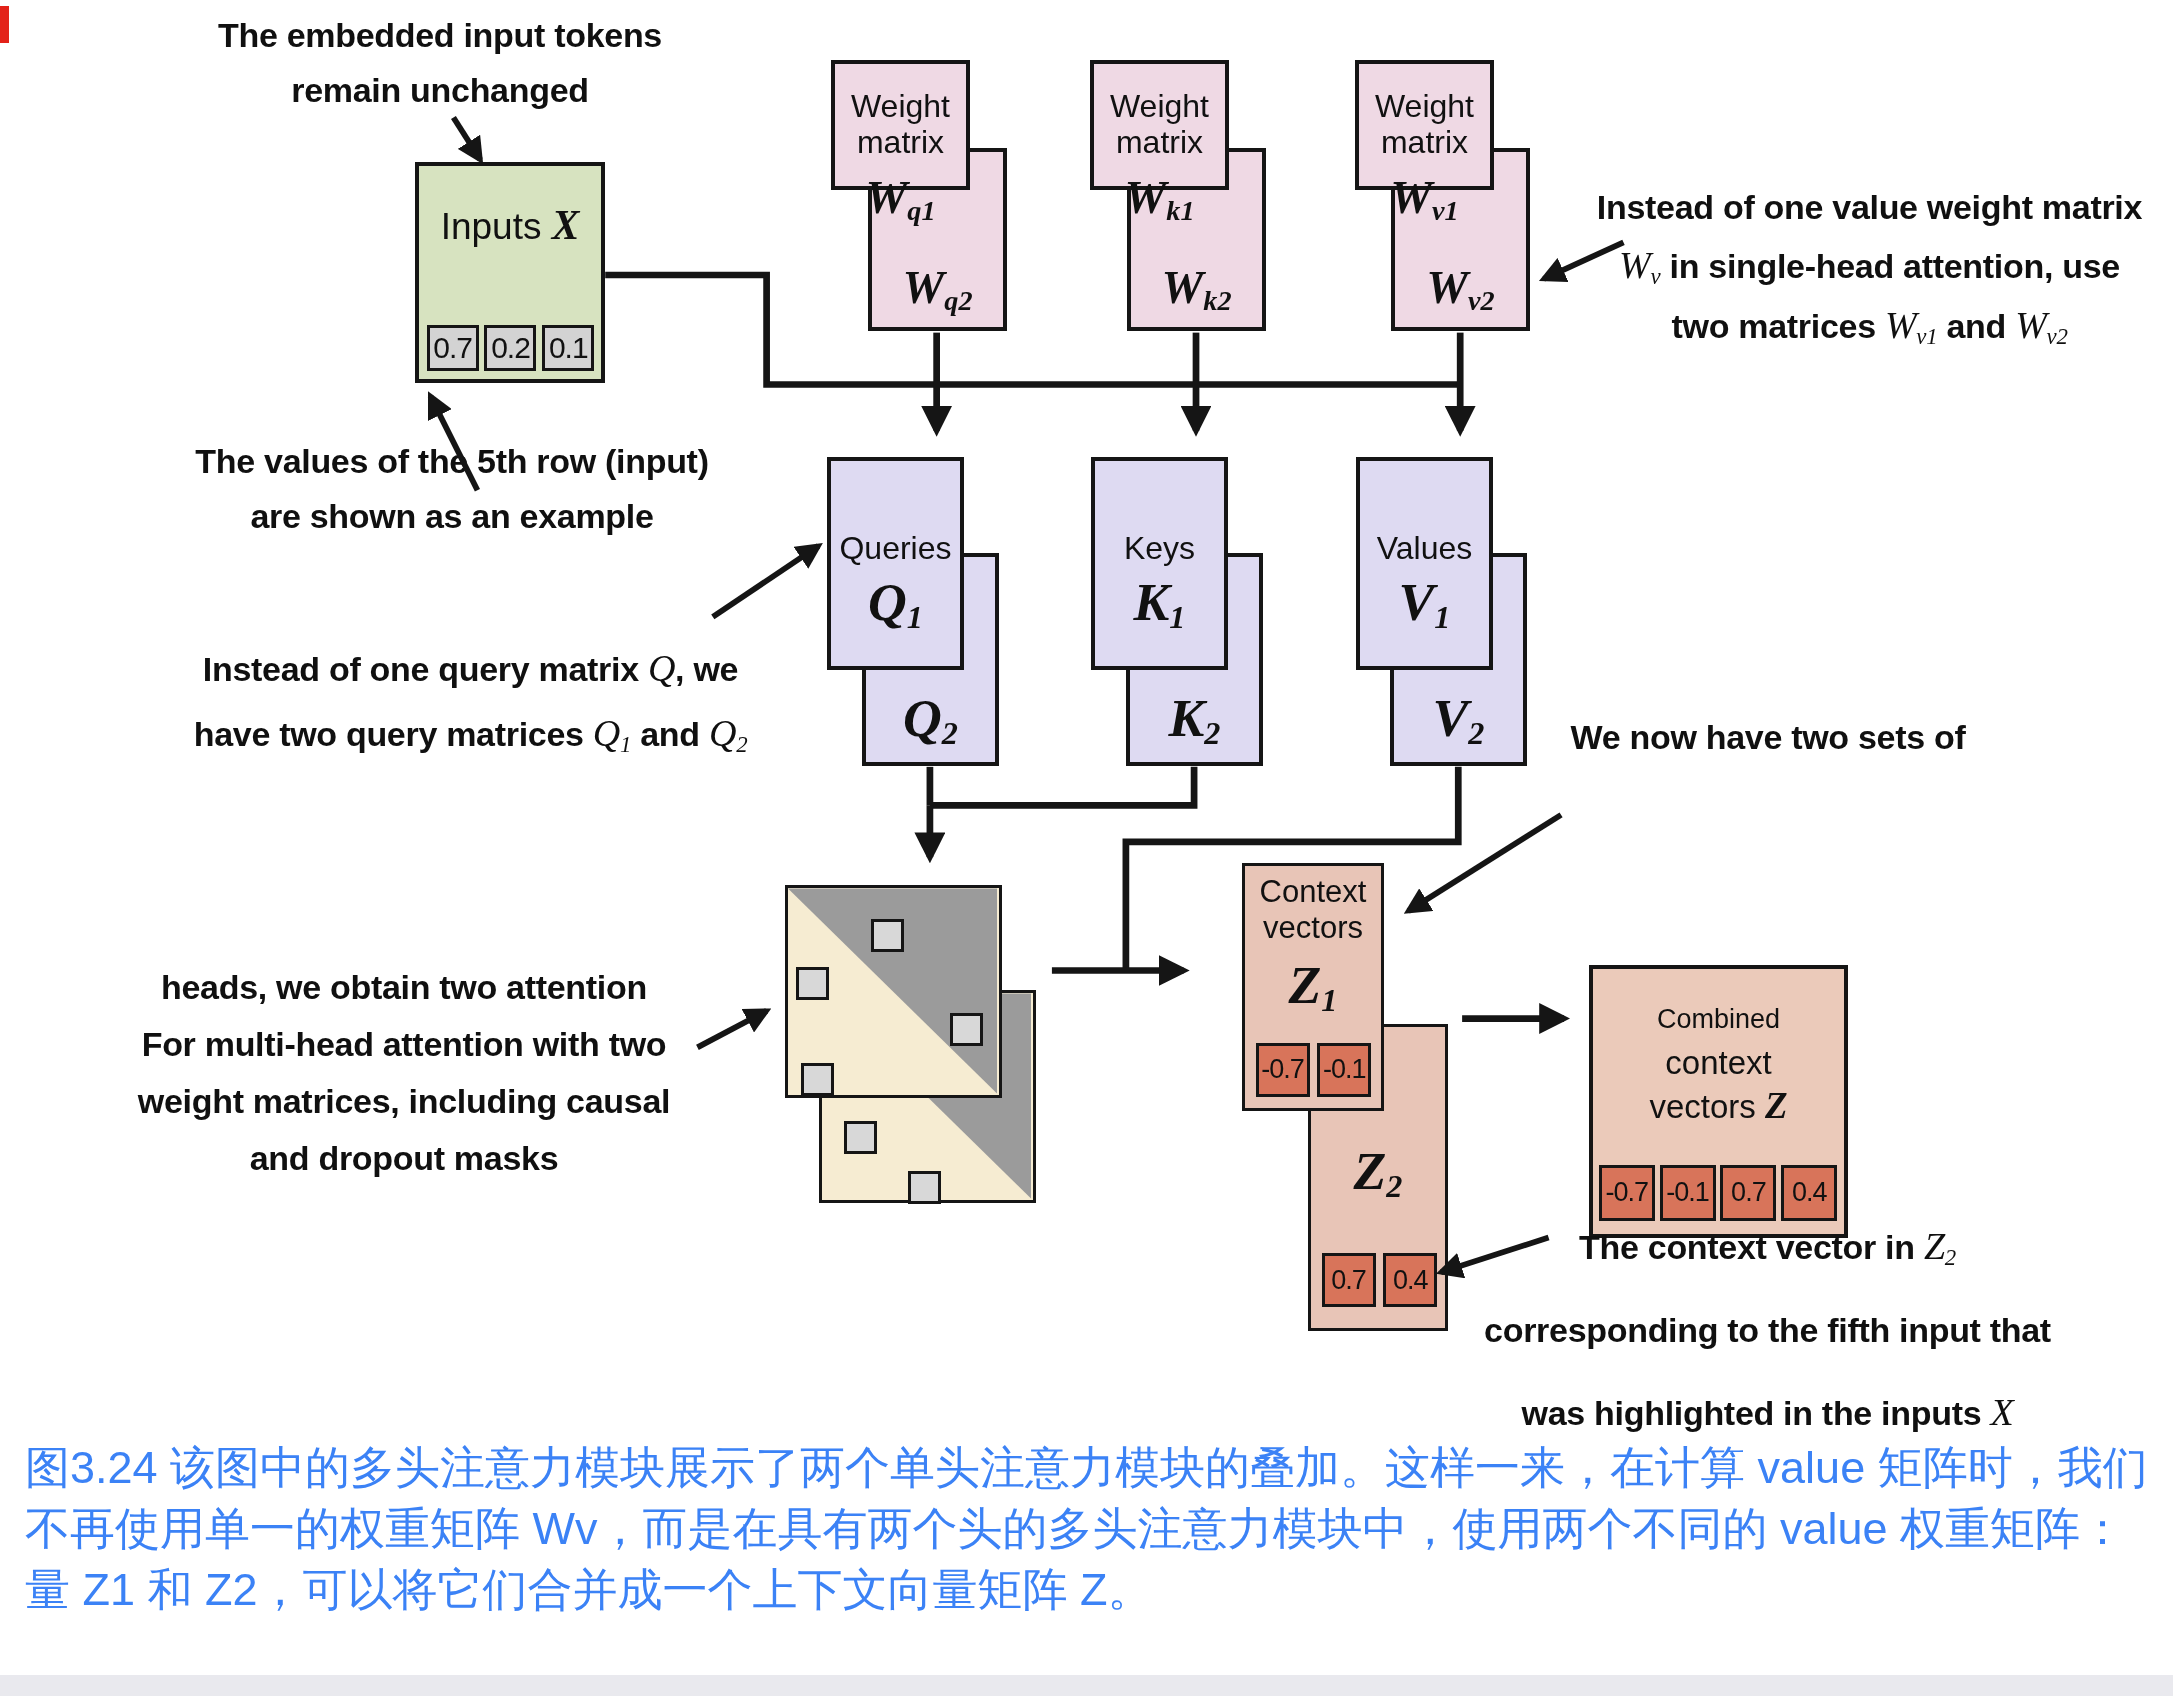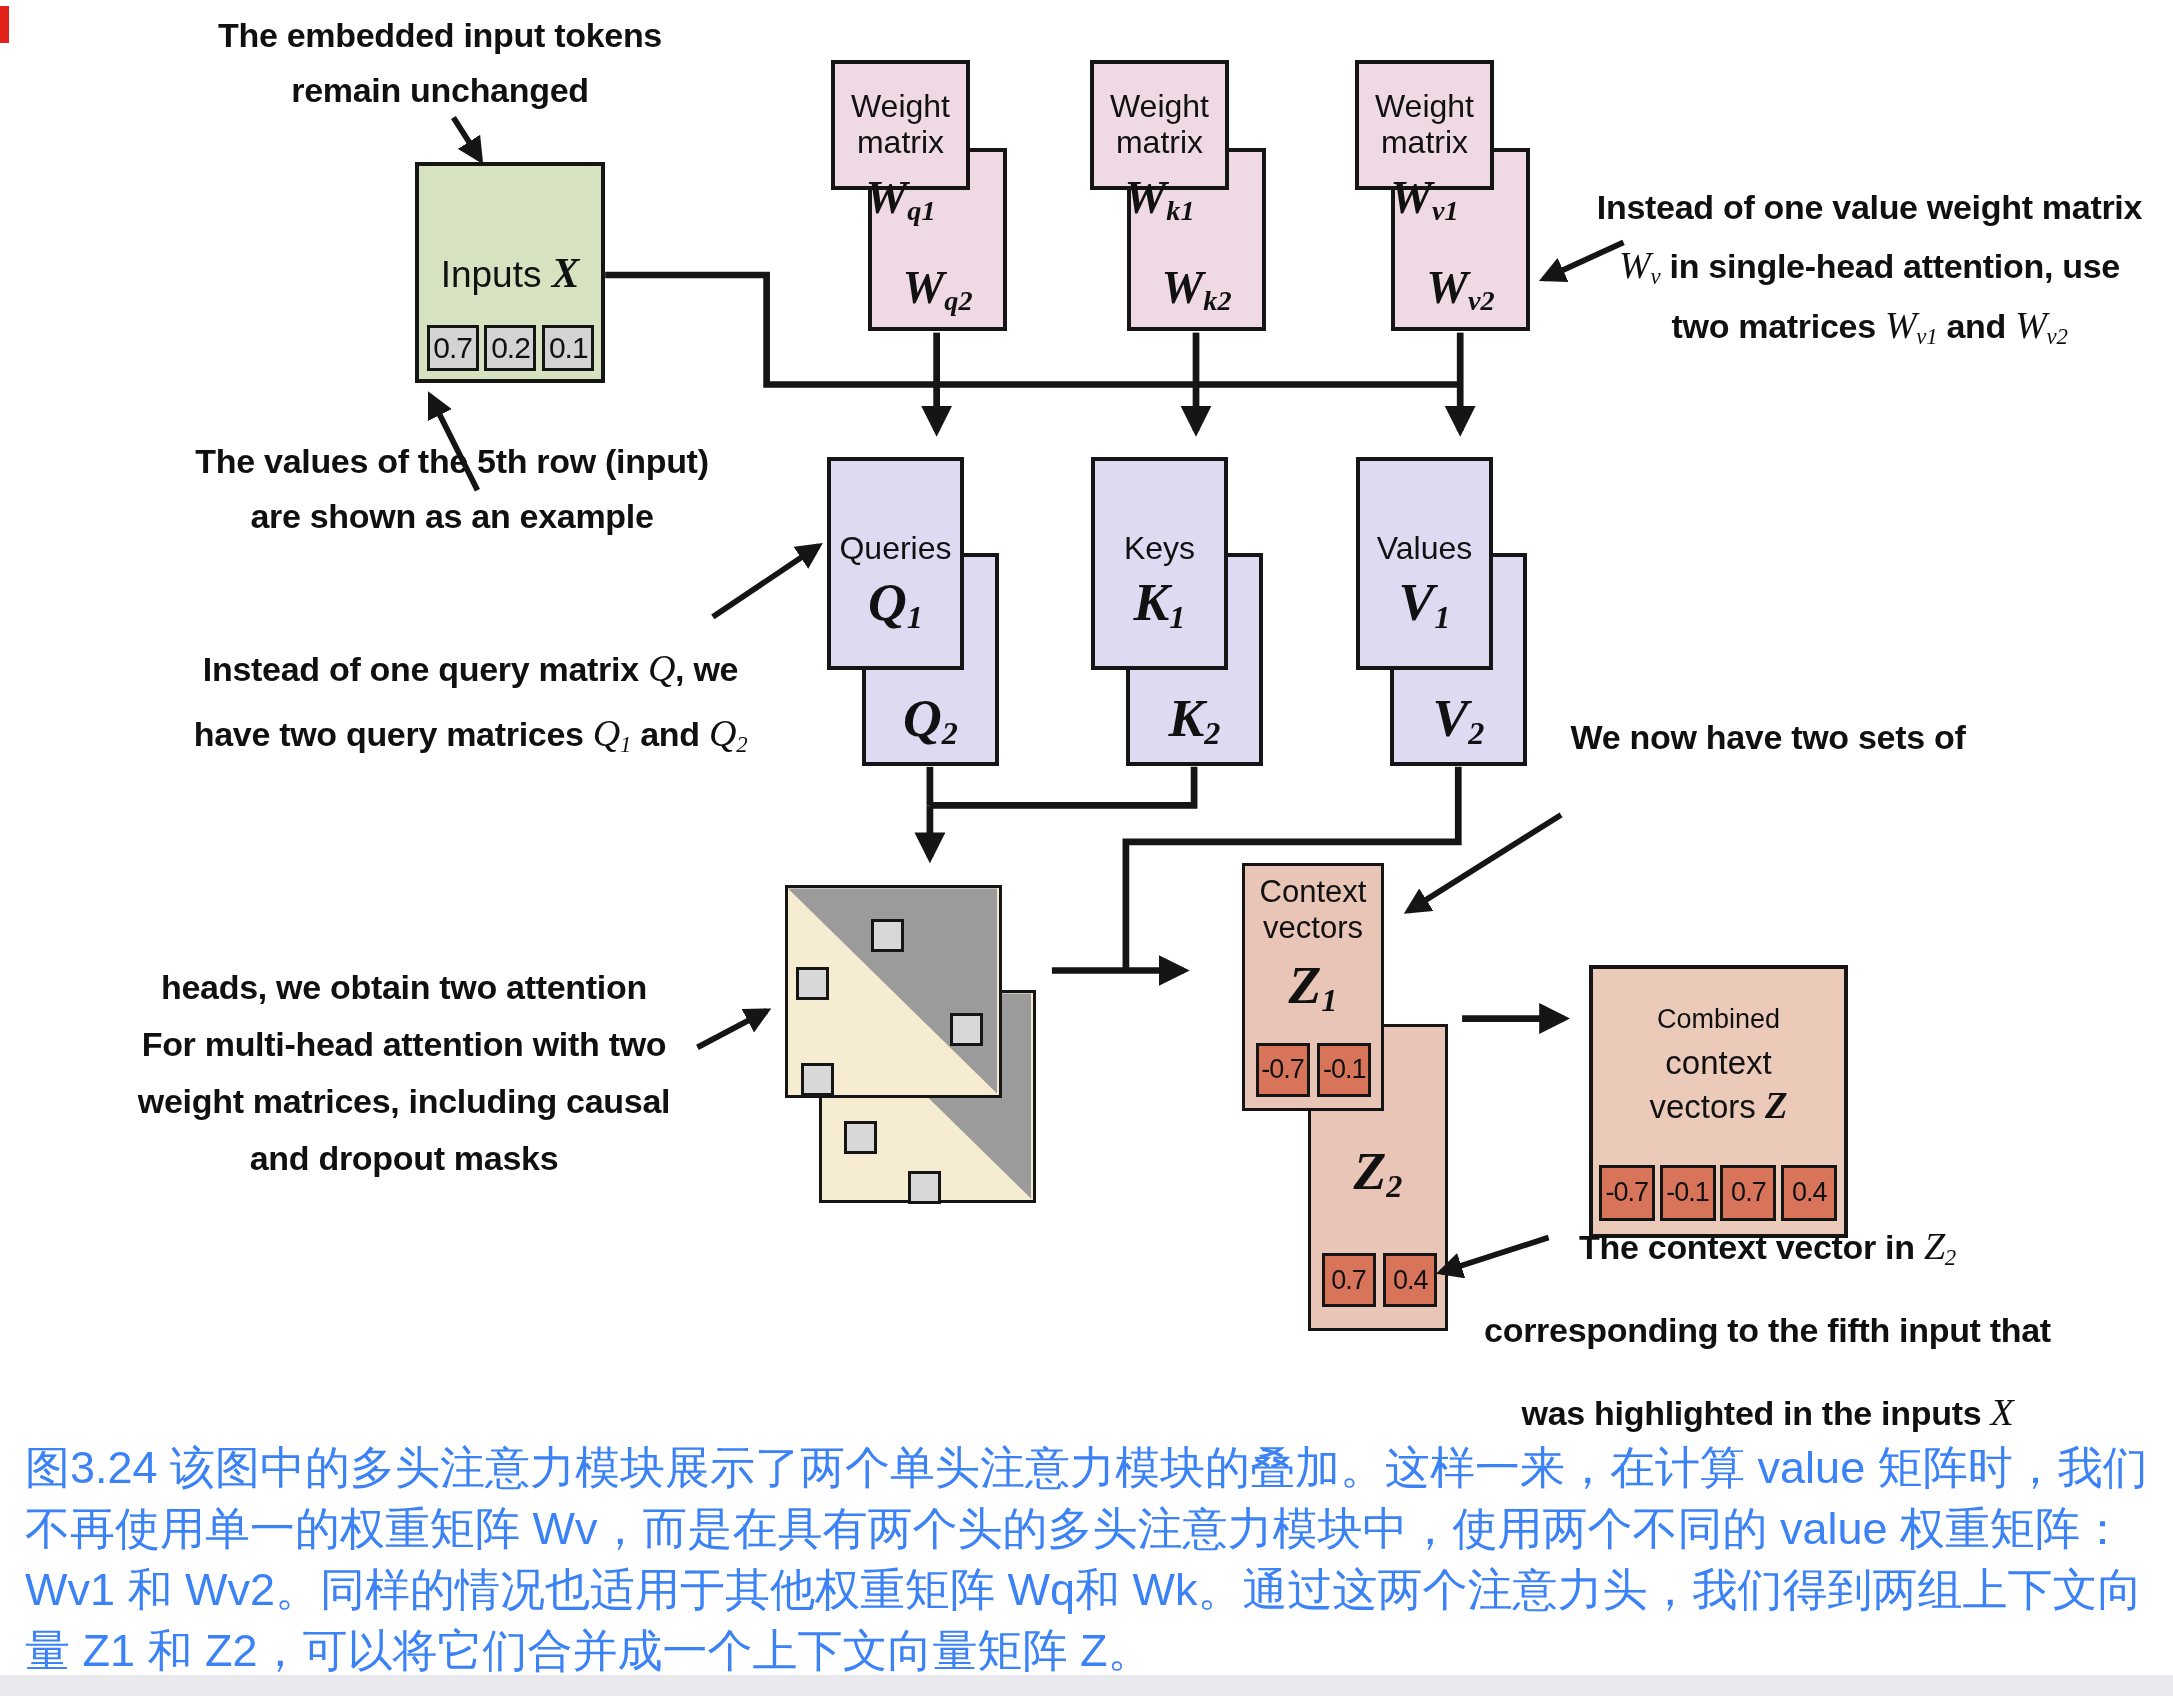--- a/index.html
+++ b/index.html
@@ -42,21 +42,21 @@
 <div id="stage">
 
   <div class="abs" style="left:0;top:5.8px;width:8.6px;height:37px;background:#e32219;"></div>
 
   <div class="ann" style="left:123px;top:7.7px;width:634px;">
     <div>The embedded input tokens</div>
     <div>remain unchanged</div>
   </div>
 
   <div class="box" style="left:415px;top:162px;width:190px;height:221px;background:#d7e3c0;">
-    <div class="abs" style="left:0;top:35px;width:100%;text-align:center;font-size:37px;font-weight:500;margin-top:48px;">Inputs <span class="mv">X</span></div>
+    <div class="abs" style="left:0;top:35px;width:100%;text-align:center;font-size:37px;font-weight:500;">Inputs <span class="mv">X</span></div>
     <div class="cellrow" style="left:7.7px;bottom:7.7px;gap:5.8px;">
       <div class="cell gcell">0.7</div>
       <div class="cell gcell">0.2</div>
       <div class="cell gcell">0.1</div>
     </div>
   </div>
 
   <div class="ann" style="left:106px;top:434px;width:692px;">
     <div>The values of the 5th row (input)</div>
     <div>are shown as an example</div>
@@ -184,21 +184,20 @@
 
   <div class="ann" style="left:1441px;top:1203px;width:653px;line-height:2.3;">
     <div>The context vector in <span class="mv">Z<sub>2</sub></span></div>
     <div>corresponding to the fifth input that</div>
     <div>was highlighted in the inputs <span class="mv">X</span></div>
   </div>
 
   <div class="caption">
     <div>图3.24 该图中的多头注意力模块展示了两个单头注意力模块的叠加。这样一来，在计算 value 矩阵时，我们</div>
     <div>不再使用单一的权重矩阵 Wv，而是在具有两个头的多头注意力模块中，使用两个不同的 value 权重矩阵：</div>
-    <div>Wv1 和 Wv2。同样的情况也适用于其他权重矩阵 Wq和 Wk。通过这两个注意力头，我们得到两组上下文向</div>
     <div>量 Z1 和 Z2，可以将它们合并成一个上下文向量矩阵 Z。</div>
   </div>
 
   <div class="abs" style="left:0;top:1675px;width:2173px;height:21px;background:#e9e9ee;"></div>
 
   <svg class="overlay" width="2173" height="1697" viewBox="0 0 2262 1766">
     <defs>
       <marker id="ah" viewBox="0 0 10 10" refX="8" refY="5" markerWidth="4.6" markerHeight="4.6" orient="auto-start-reverse">
         <path d="M0 0 L10 5 L0 10 z" fill="#151515"></path>
       </marker>

